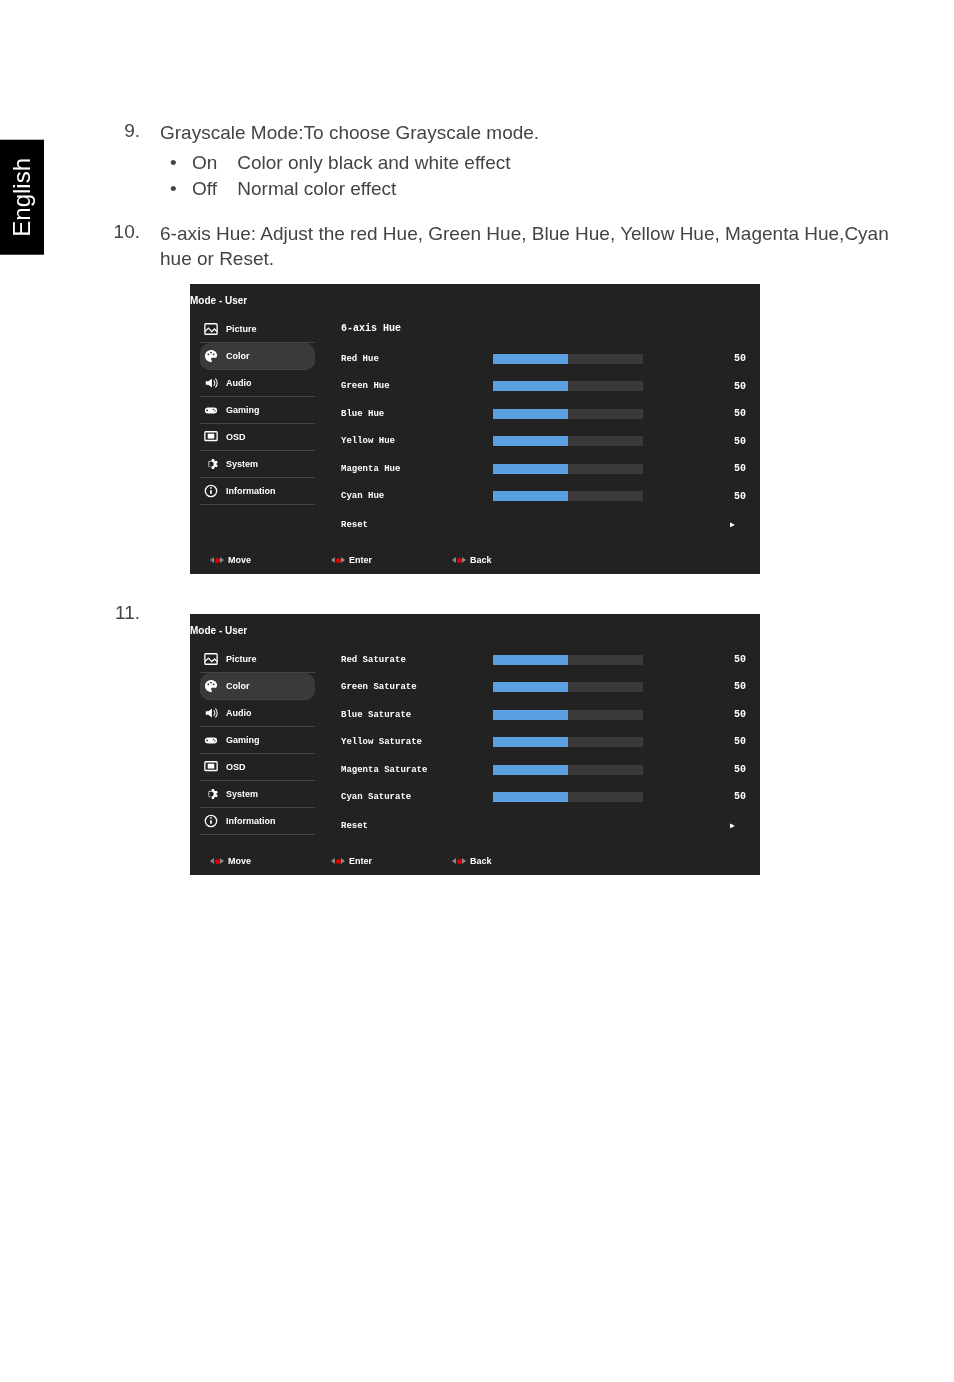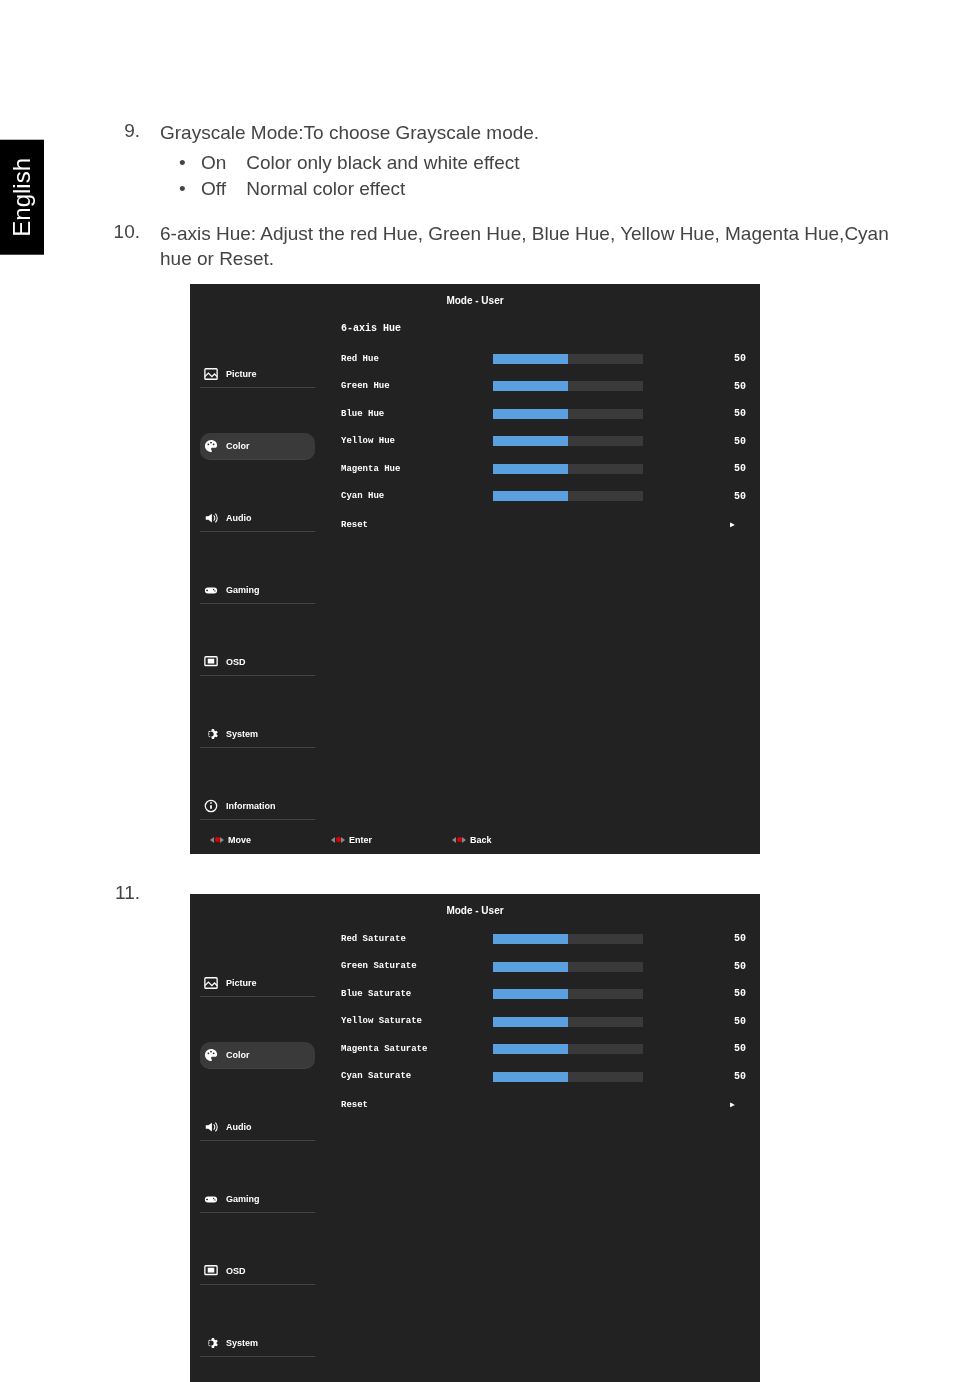--- a/index.html
+++ b/index.html
@@ -3,28 +3,28 @@
   <meta charset="utf-8">
   <style>
     * { box-sizing: border-box; margin: 0; padding: 0; }
     body { background: #fff; font-family: Arial, sans-serif; width: 954px; height: 1382px; position: relative; }
     .lang-tab { position: absolute; left: 0; top: 140px; background: #000; color: #fff; writing-mode: vertical-rl; transform: rotate(180deg); padding: 18px 8px; font-size: 24px; font-family: Arial, sans-serif; }
     .content { padding: 120px 60px 40px 90px; }
     .item { display: flex; margin-bottom: 10px; }
     .num { width: 50px; text-align: right; margin-right: 20px; font-size: 19px; color: #444; }
     .text { flex: 1; font-size: 19px; color: #444; line-height: 1.35; }
     .bullets { margin-top: 4px; margin-bottom: 8px; }
-    .bullets li { list-style: none; margin-left: 41px; position: relative; font-size: 19px; color: #444; line-height: 1.4; }
+    .bullets li { list-style: none; margin-left: 32px; position: relative; font-size: 19px; color: #444; line-height: 1.4; }
     .bullets li::before { content: '•'; position: absolute; left: -22px; }
     .bullets .opt { display: inline-block; width: 40px; }
     .osd { width: 570px; margin: 12px 0 18px 30px; background: #222; color: #fff; font-size: 10px; }
-    .osd-title { text-align: center; padding: 10px 0 8px; font-weight: bold; font-size: 10px; }
+    .osd-title { text-align: left; padding: 10px 0 8px; font-weight: bold; font-size: 10px; }
     .osd-body { display: flex; padding: 0 0 6px 0; }
     .osd-nav { width: 125px; padding-left: 10px; }
-    .nav-item { display: flex; align-items: center; gap: 8px; padding: 6px 4px; border-bottom: 1px solid #444; font-weight: bold; font-size: 9px; margin-top: 45px; }
+    .nav-item { display: flex; align-items: center; gap: 8px; padding: 6px 4px; border-bottom: 1px solid #444; font-weight: bold; font-size: 9px; }
     .nav-item.active { background: #3a3a3a; border-radius: 10px; }
     .nav-icon { width: 14px; height: 14px; display: flex; align-items: center; justify-content: center; }
     .nav-icon svg { width: 14px; height: 14px; }
     .osd-settings { flex: 1; padding: 0 14px 0 26px; font-family: Liberation Mono, monospace; }
     .set-title { font-weight: bold; padding: 6px 0 10px; font-size: 10px; }
     .set-row { display: flex; align-items: center; padding: 7px 0; }
     .set-label { width: 152px; font-weight: bold; font-size: 9px; }
     .slider-track { width: 150px; height: 10px; background: #3a3a3a; position: relative; }
     .slider-fill { position: absolute; left: 0; top: 0; height: 100%; background: #5a9fe0; }
     .set-val { width: 40px; text-align: right; font-weight: bold; font-size: 10px; margin-left: auto; }

